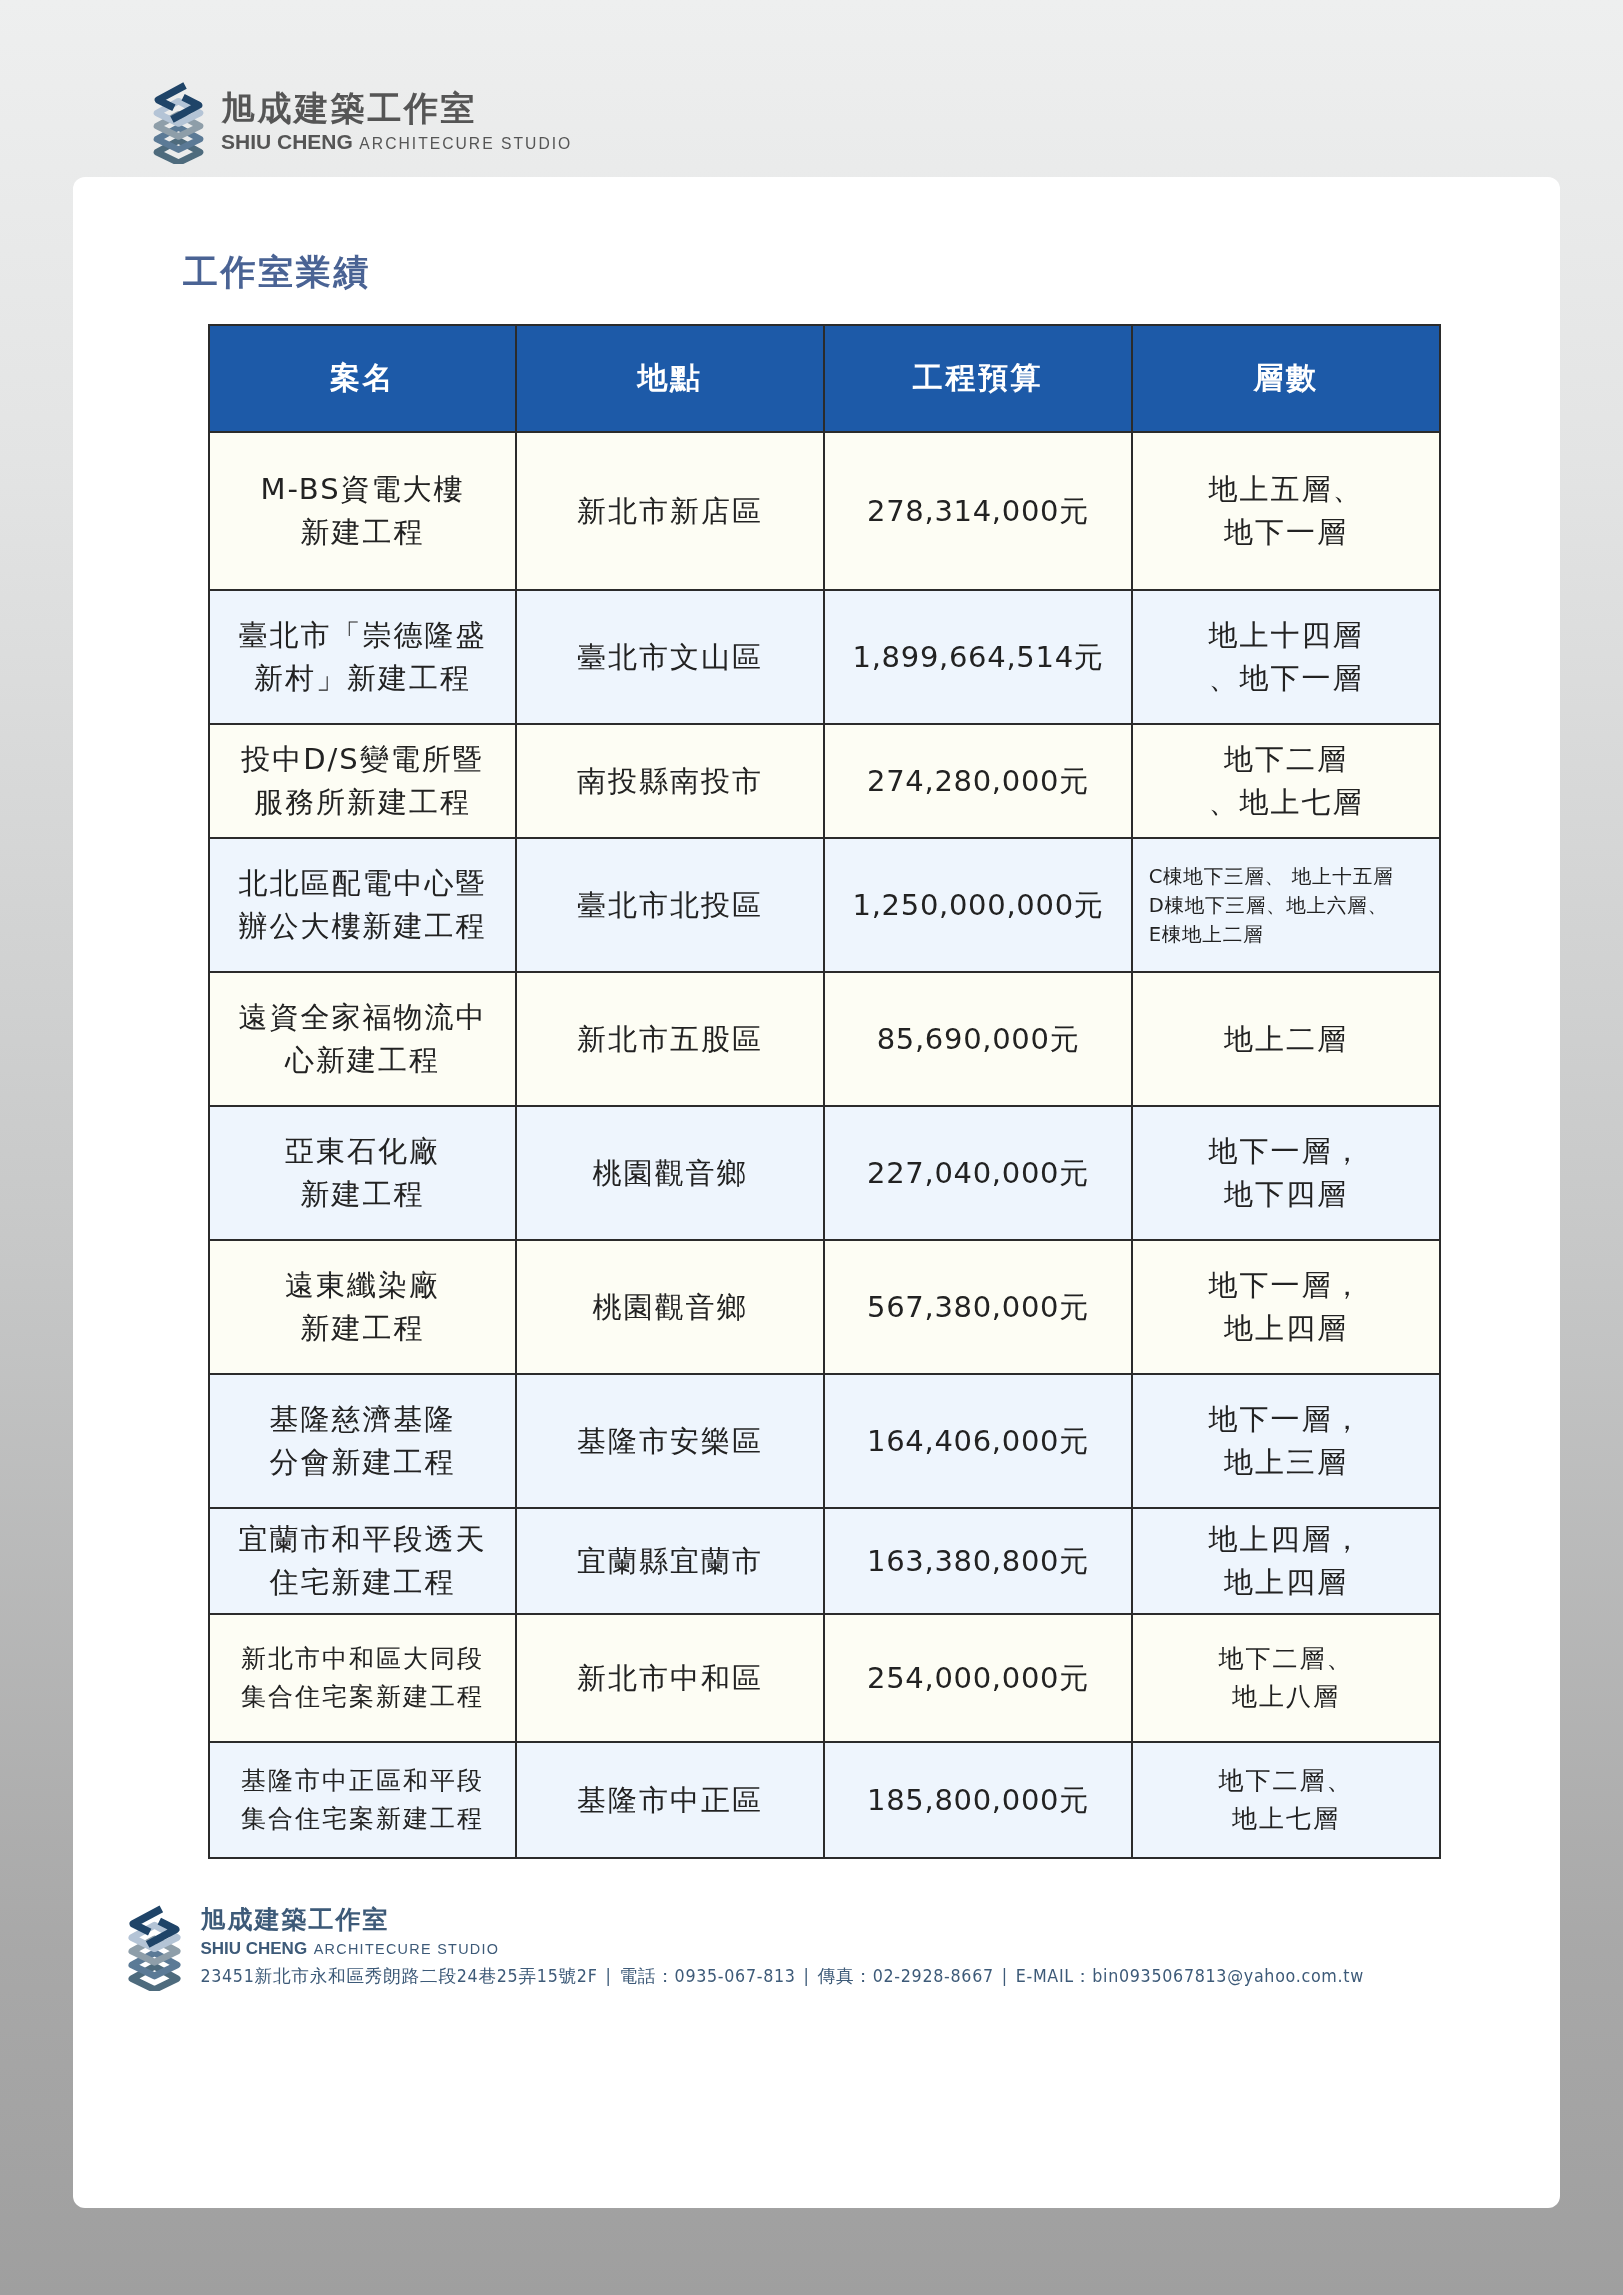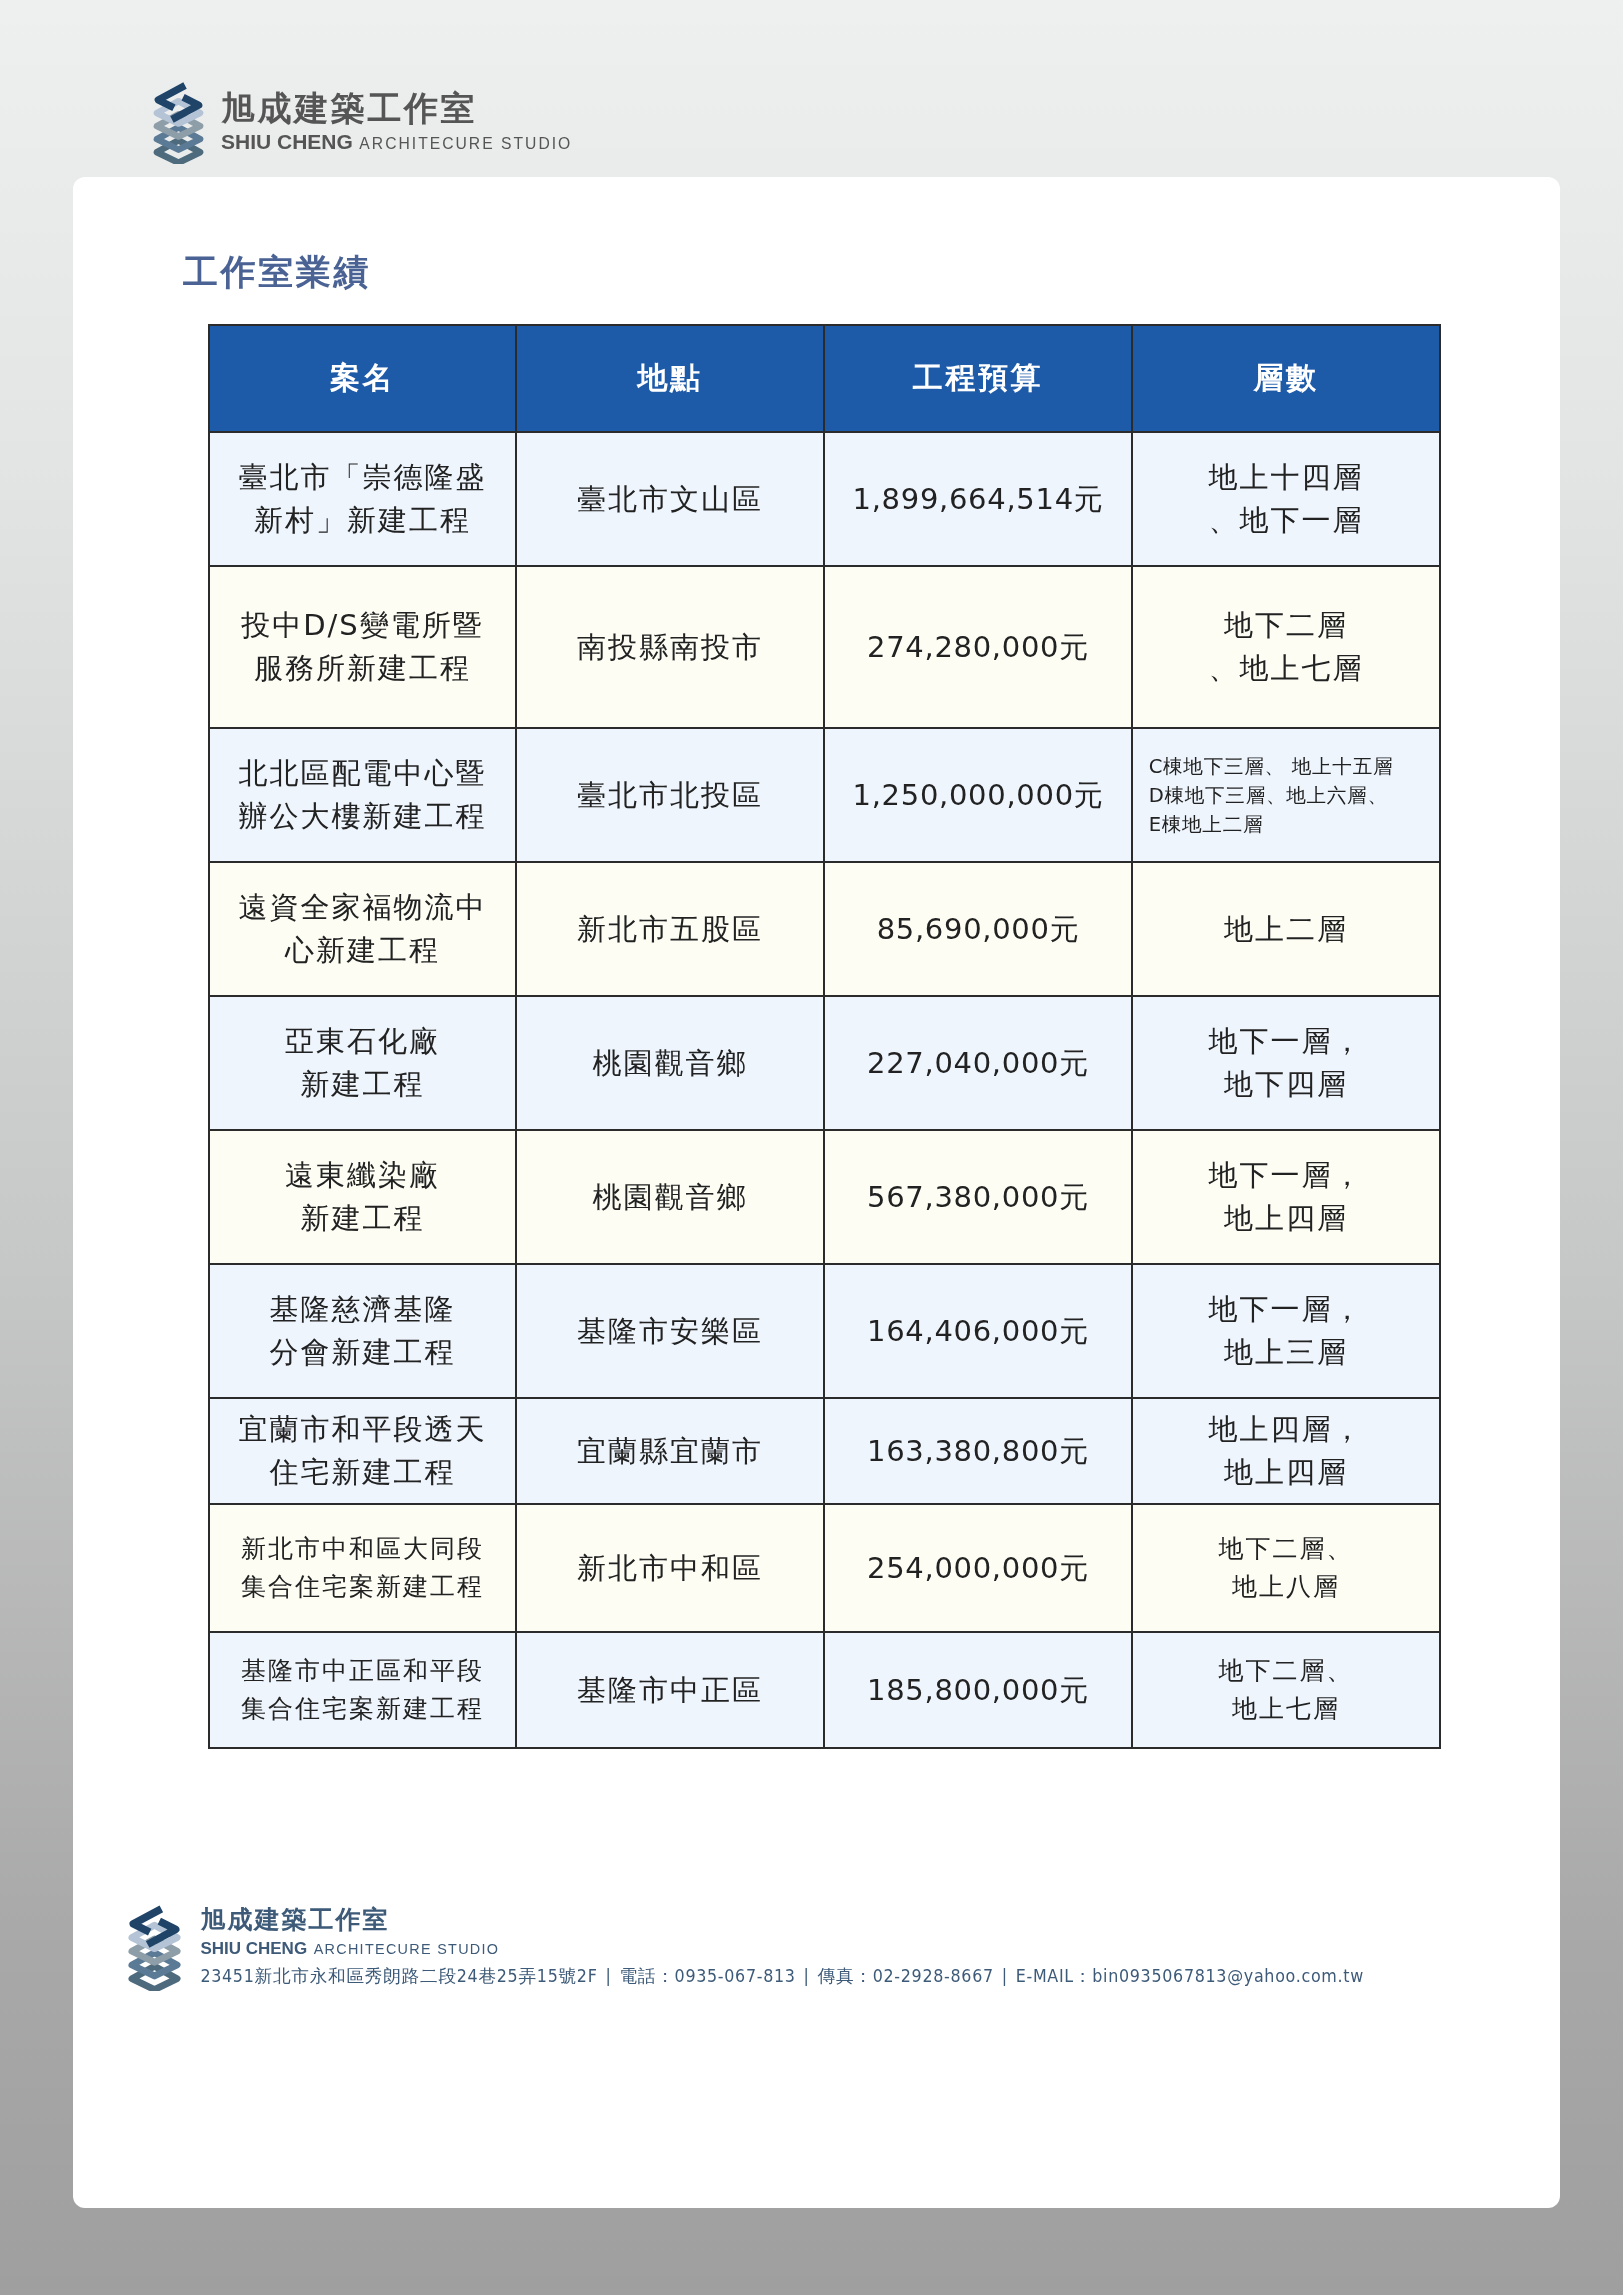--- a/index.html
+++ b/index.html
@@ -95,35 +95,47 @@
     <thead>
       <tr>
         <th>案名</th>
         <th>地點</th>
         <th>工程預算</th>
         <th>層數</th>
       </tr>
     </thead>
     <tbody>
 
+      <tr class="row-odd" style="height:158px">
+        <td>
+            <span class="cell-line">M-BS資電大樓</span>
+            <span class="cell-line">新建工程</span>
+          </td>
+        <td>新北市新店區</td>
+        <td class="money">278,314,000元</td>
+        <td>
+            <span class="cell-line">地上五層、</span>
+            <span class="cell-line">地下一層</span>
+          </td>
+      </tr>
 
       <tr class="row-even" style="height:134px">
         <td>
             <span class="cell-line">臺北市「崇德隆盛</span>
             <span class="cell-line">新村」新建工程</span>
           </td>
         <td>臺北市文山區</td>
         <td class="money">1,899,664,514元</td>
         <td>
             <span class="cell-line">地上十四層</span>
             <span class="cell-line">、地下一層</span>
           </td>
       </tr>
 
-      <tr class="row-odd" style="height:162px">
+      <tr class="row-odd" style="height:114px">
         <td>
             <span class="cell-line">投中D/S變電所暨</span>
             <span class="cell-line">服務所新建工程</span>
           </td>
         <td>南投縣南投市</td>
         <td class="money">274,280,000元</td>
         <td>
             <span class="cell-line">地下二層</span>
             <span class="cell-line">、地上七層</span>
           </td>

